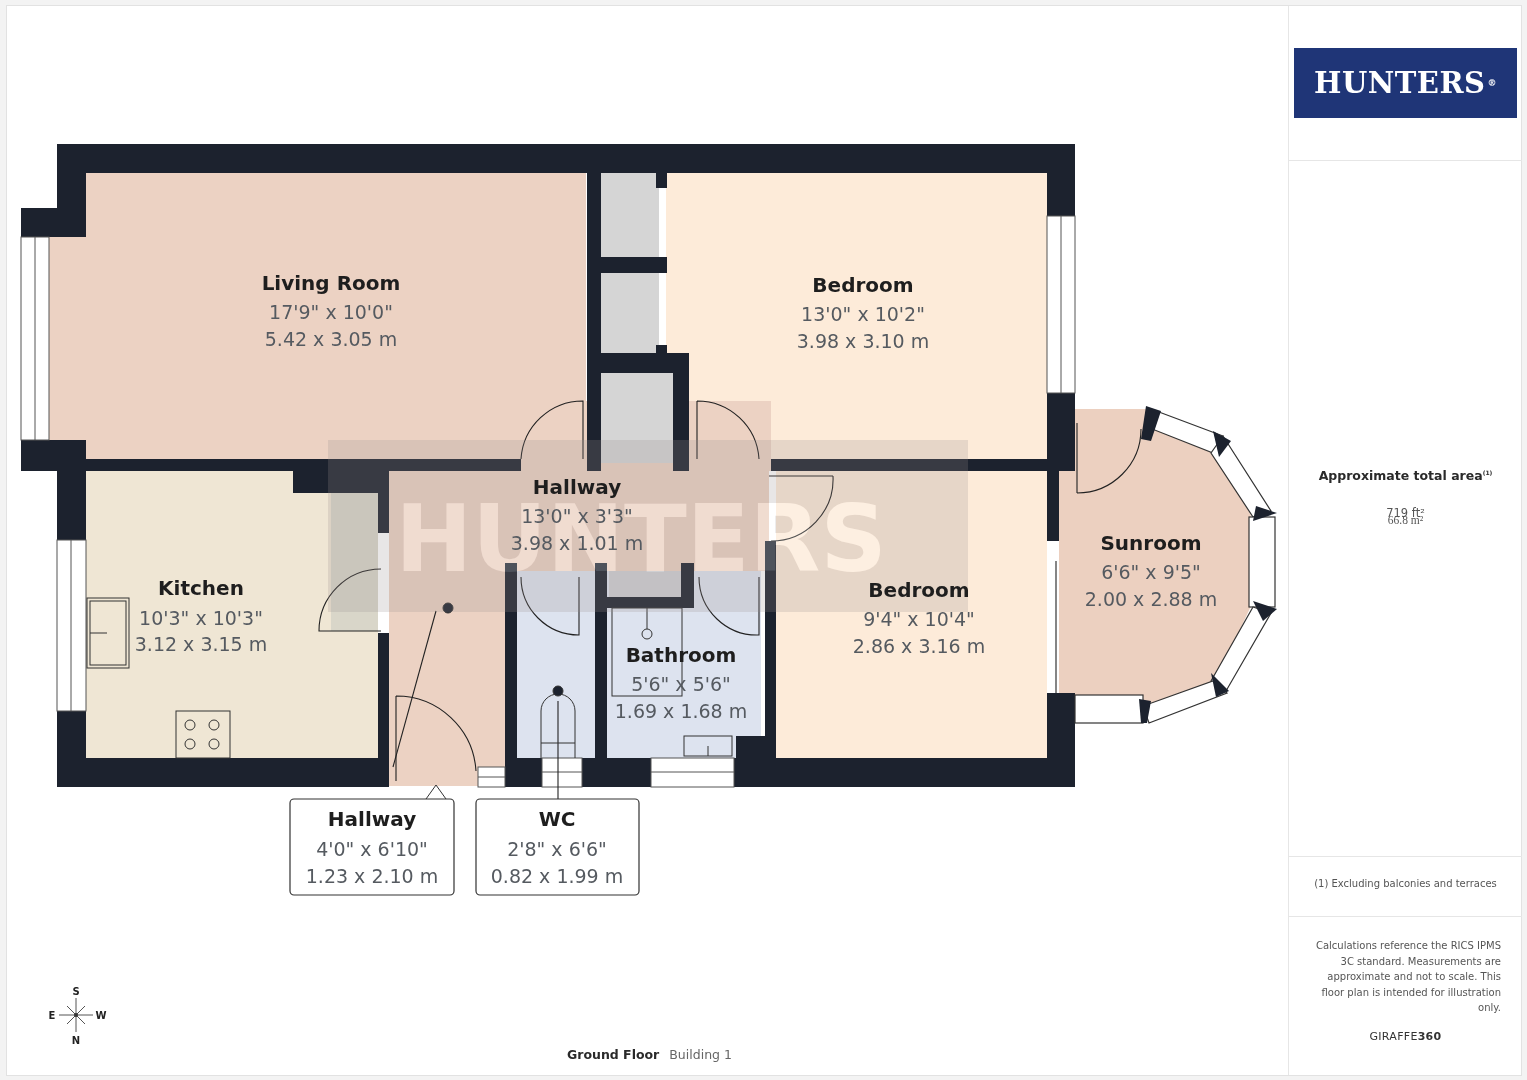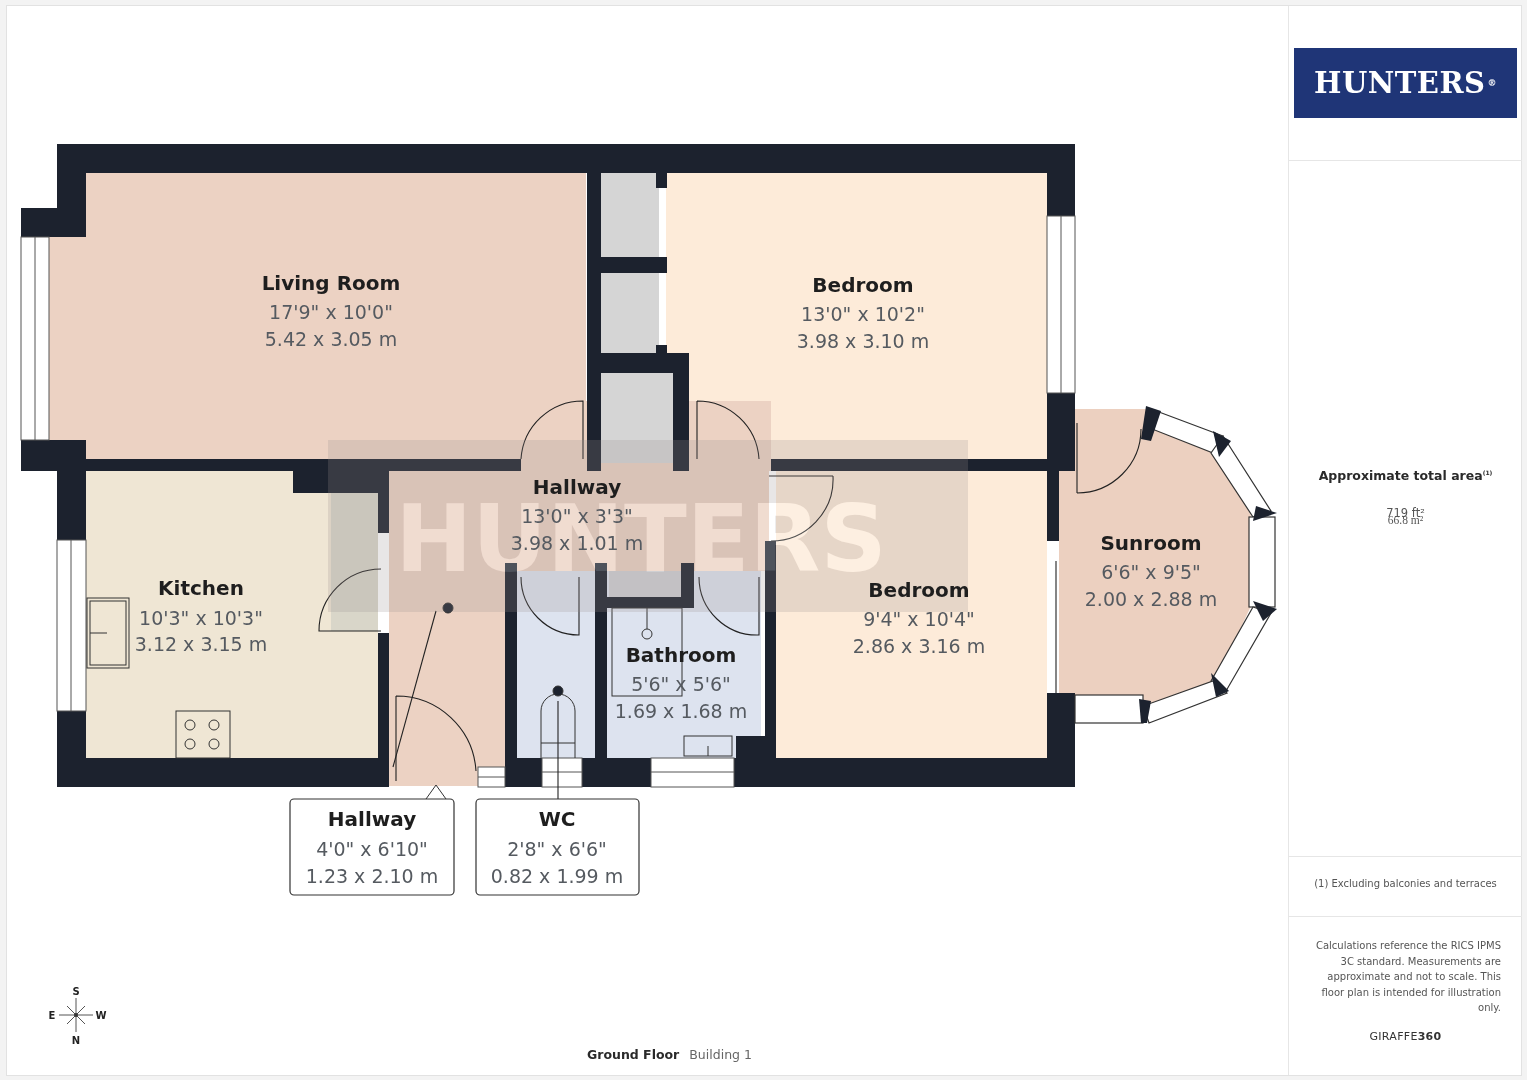--- a/index.html
+++ b/index.html
@@ -13,21 +13,21 @@
   .area-title{position:absolute;top:462px;width:233px;text-align:center;font-size:12.5px;font-weight:bold;color:#2a2a2a;}
   .area-title sup{font-size:6px;}
   .area-val{position:absolute;width:233px;text-align:center;font-size:11.5px;color:#555;}
   .footnote{position:absolute;width:233px;text-align:center;font-size:10px;color:#555;}
   .disclaimer{position:absolute;left:22px;width:190px;top:932px;text-align:center;font-size:10px;line-height:15.5px;color:#555;}
   .brand{position:absolute;top:1024px;width:233px;text-align:center;font-size:11px;color:#333;letter-spacing:0.3px;}
   .brand b{font-weight:bold;}
   svg text{font-family:"DejaVu Sans","Liberation Sans",sans-serif;}
   .rname{font-weight:bold;font-size:20px;fill:#1e1e1e;text-anchor:middle;}
   .rdim{font-size:19px;fill:#555a60;text-anchor:middle;}
-  .floorlbl{position:absolute;top:1041px;left:560px;font-size:12.5px;margin-left:20px;}
+  .floorlbl{position:absolute;top:1041px;left:560px;font-size:12.5px;}
   .floorlbl .a{font-weight:bold;color:#2a2a2a;}
   .floorlbl .b{color:#666;margin-left:10px;}
   .compass{position:absolute;left:36px;top:978px;width:70px;height:62px;}
 </style>
 </head>
 <body>
 
 <div class="sheet">
   <div class="plan-area">
     <svg width="1281" height="1069" viewBox="6 5 1281 1069" xmlns="http://www.w3.org/2000/svg">

